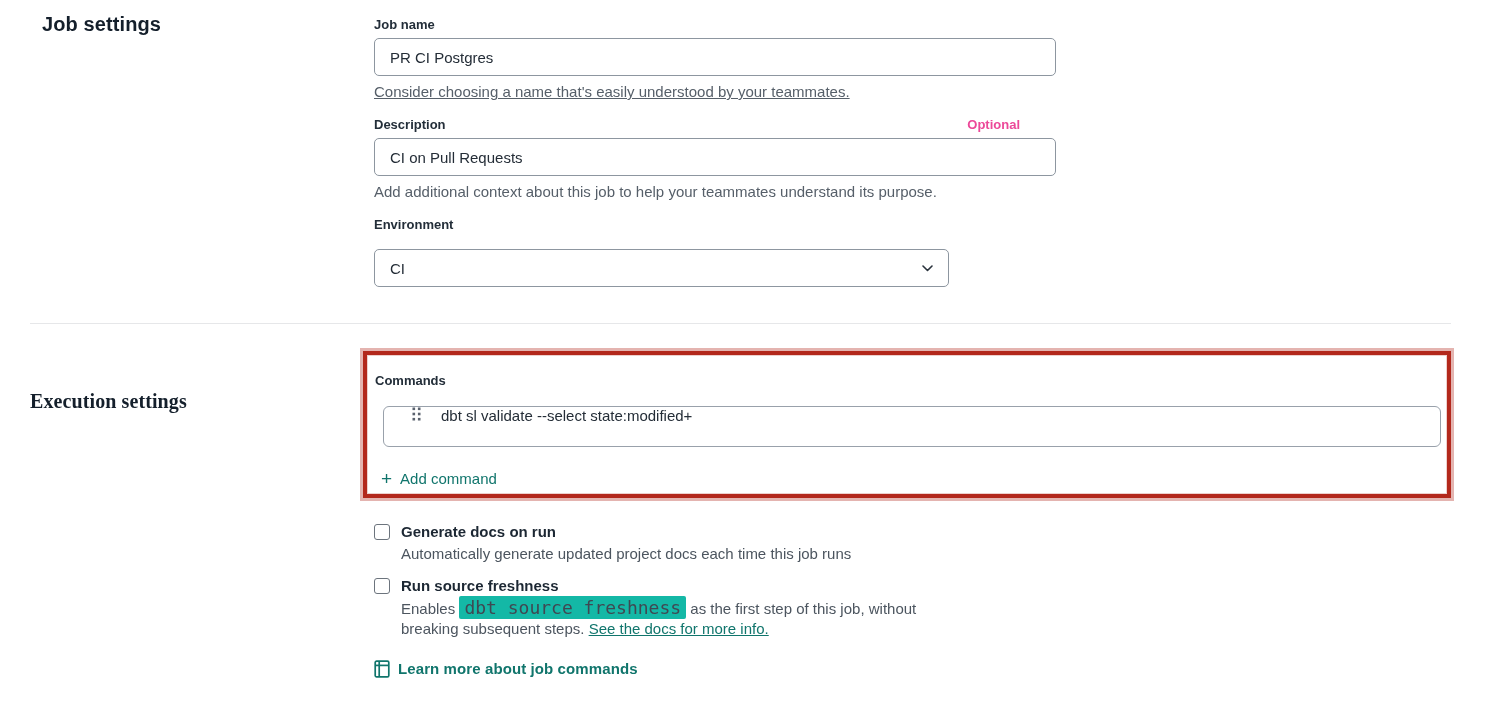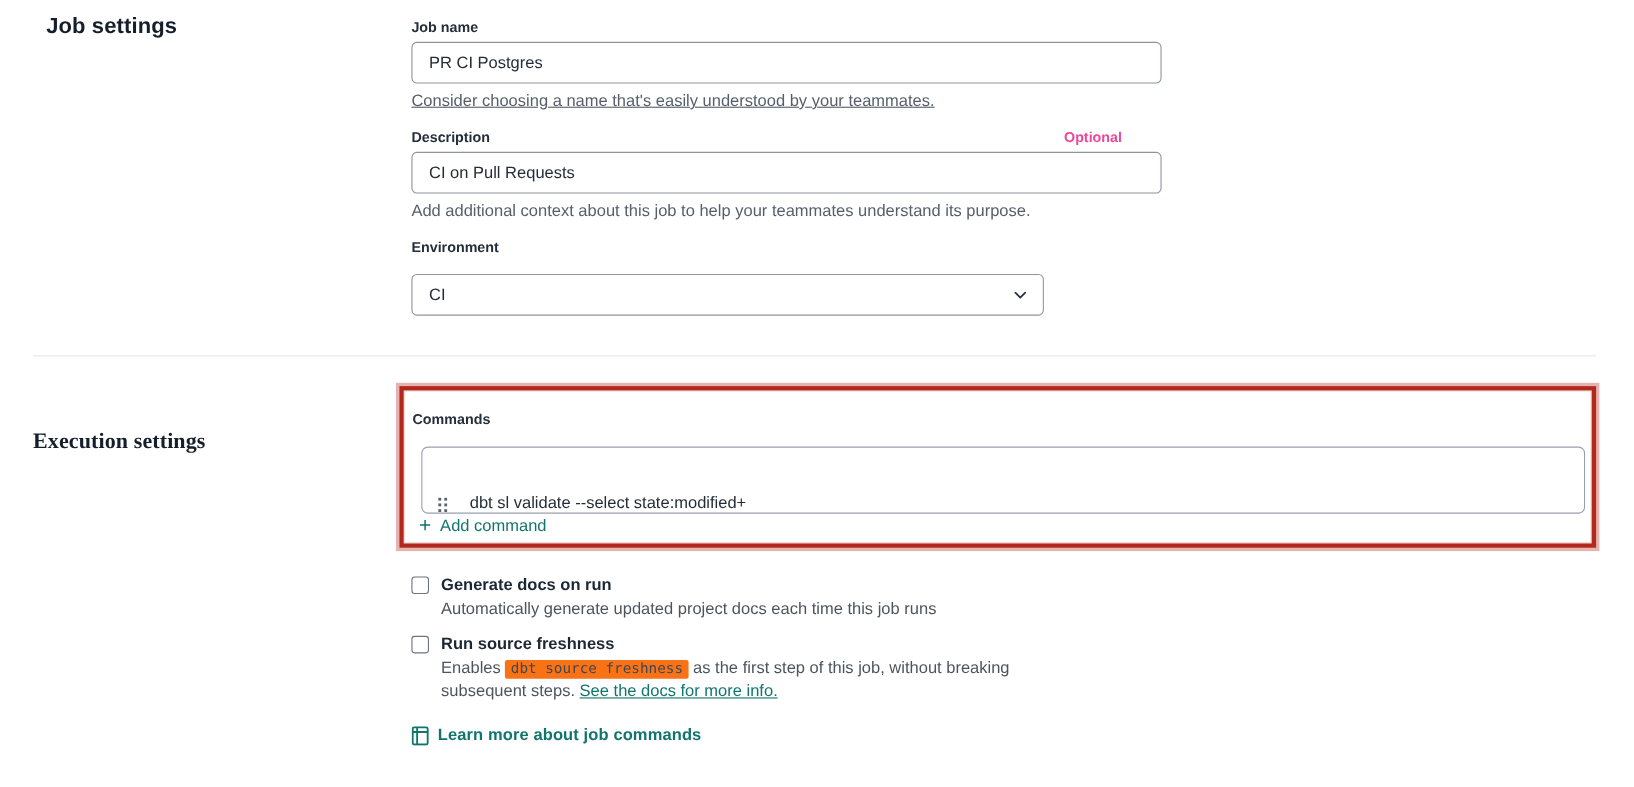--- a/index.html
+++ b/index.html
@@ -42,23 +42,23 @@
     position:absolute; left:30px; top:323px; width:1421px; height:1px;
     background:#e6e7e9; border:none;
   }
   .annotation-box {
     position:absolute; left:363px; top:351px; width:1088px; height:147px;
     border:4px solid #b3281c;
     box-shadow:0 0 0 3px rgba(187,68,57,0.40), inset 0 0 0 1px rgba(187,68,57,0.25);
     pointer-events:none;
   }
   .command-row {
-    position:absolute; left:383px; top:406px; width:1058px; height:61px;
+    position:absolute; left:383px; top:406px; width:1058px; height:41px;
     border:1px solid #99a1ab; border-radius:6px; background:#fff;
-    display:flex; align-items:flex-end; padding:0 14px;
+    display:flex; align-items:flex-start; padding:0 28px;
   }
   .drag-handle { display:flex; align-items:center; cursor:grab; margin-right:20px; }
   .command-text {
     border:none; outline:none; flex:1; background:transparent;
     font-family:"Liberation Sans","DejaVu Sans",sans-serif;
     font-size:15px; color:#242d37;
   }
   .add-command {
     position:absolute; left:381px; top:470px;
     display:flex; align-items:center; gap:8px;
@@ -74,21 +74,21 @@
   }
   .cb-label {
     position:absolute; left:401px; font-size:15px; font-weight:700; color:#1c2733; cursor:pointer;
   }
   .cb-desc {
     position:absolute; left:401px; font-size:15px; color:#4c555f; line-height:20px;
   }
   .freshness-desc { width:542px; }
   .code-chip {
     font-family:"DejaVu Sans Mono","Liberation Mono",monospace;
-    font-size:13px; color:#3f4852; background:#f97316;
+    font-size:18px; color:#3f4852; background:#14b8a6;
     padding:1px 5px; border-radius:2px;
   }
   .docs-link { color:#10756c; text-decoration:underline; cursor:pointer; }
   .learn-more {
     position:absolute; left:374px; top:660px;
     display:flex; align-items:flex-start; gap:8px;
     color:#10756c; text-decoration:none; cursor:pointer;
   }
   .learn-more .learn-label { font-size:15px; font-weight:700; color:#10756c; letter-spacing:0.1px; }
 </style>

